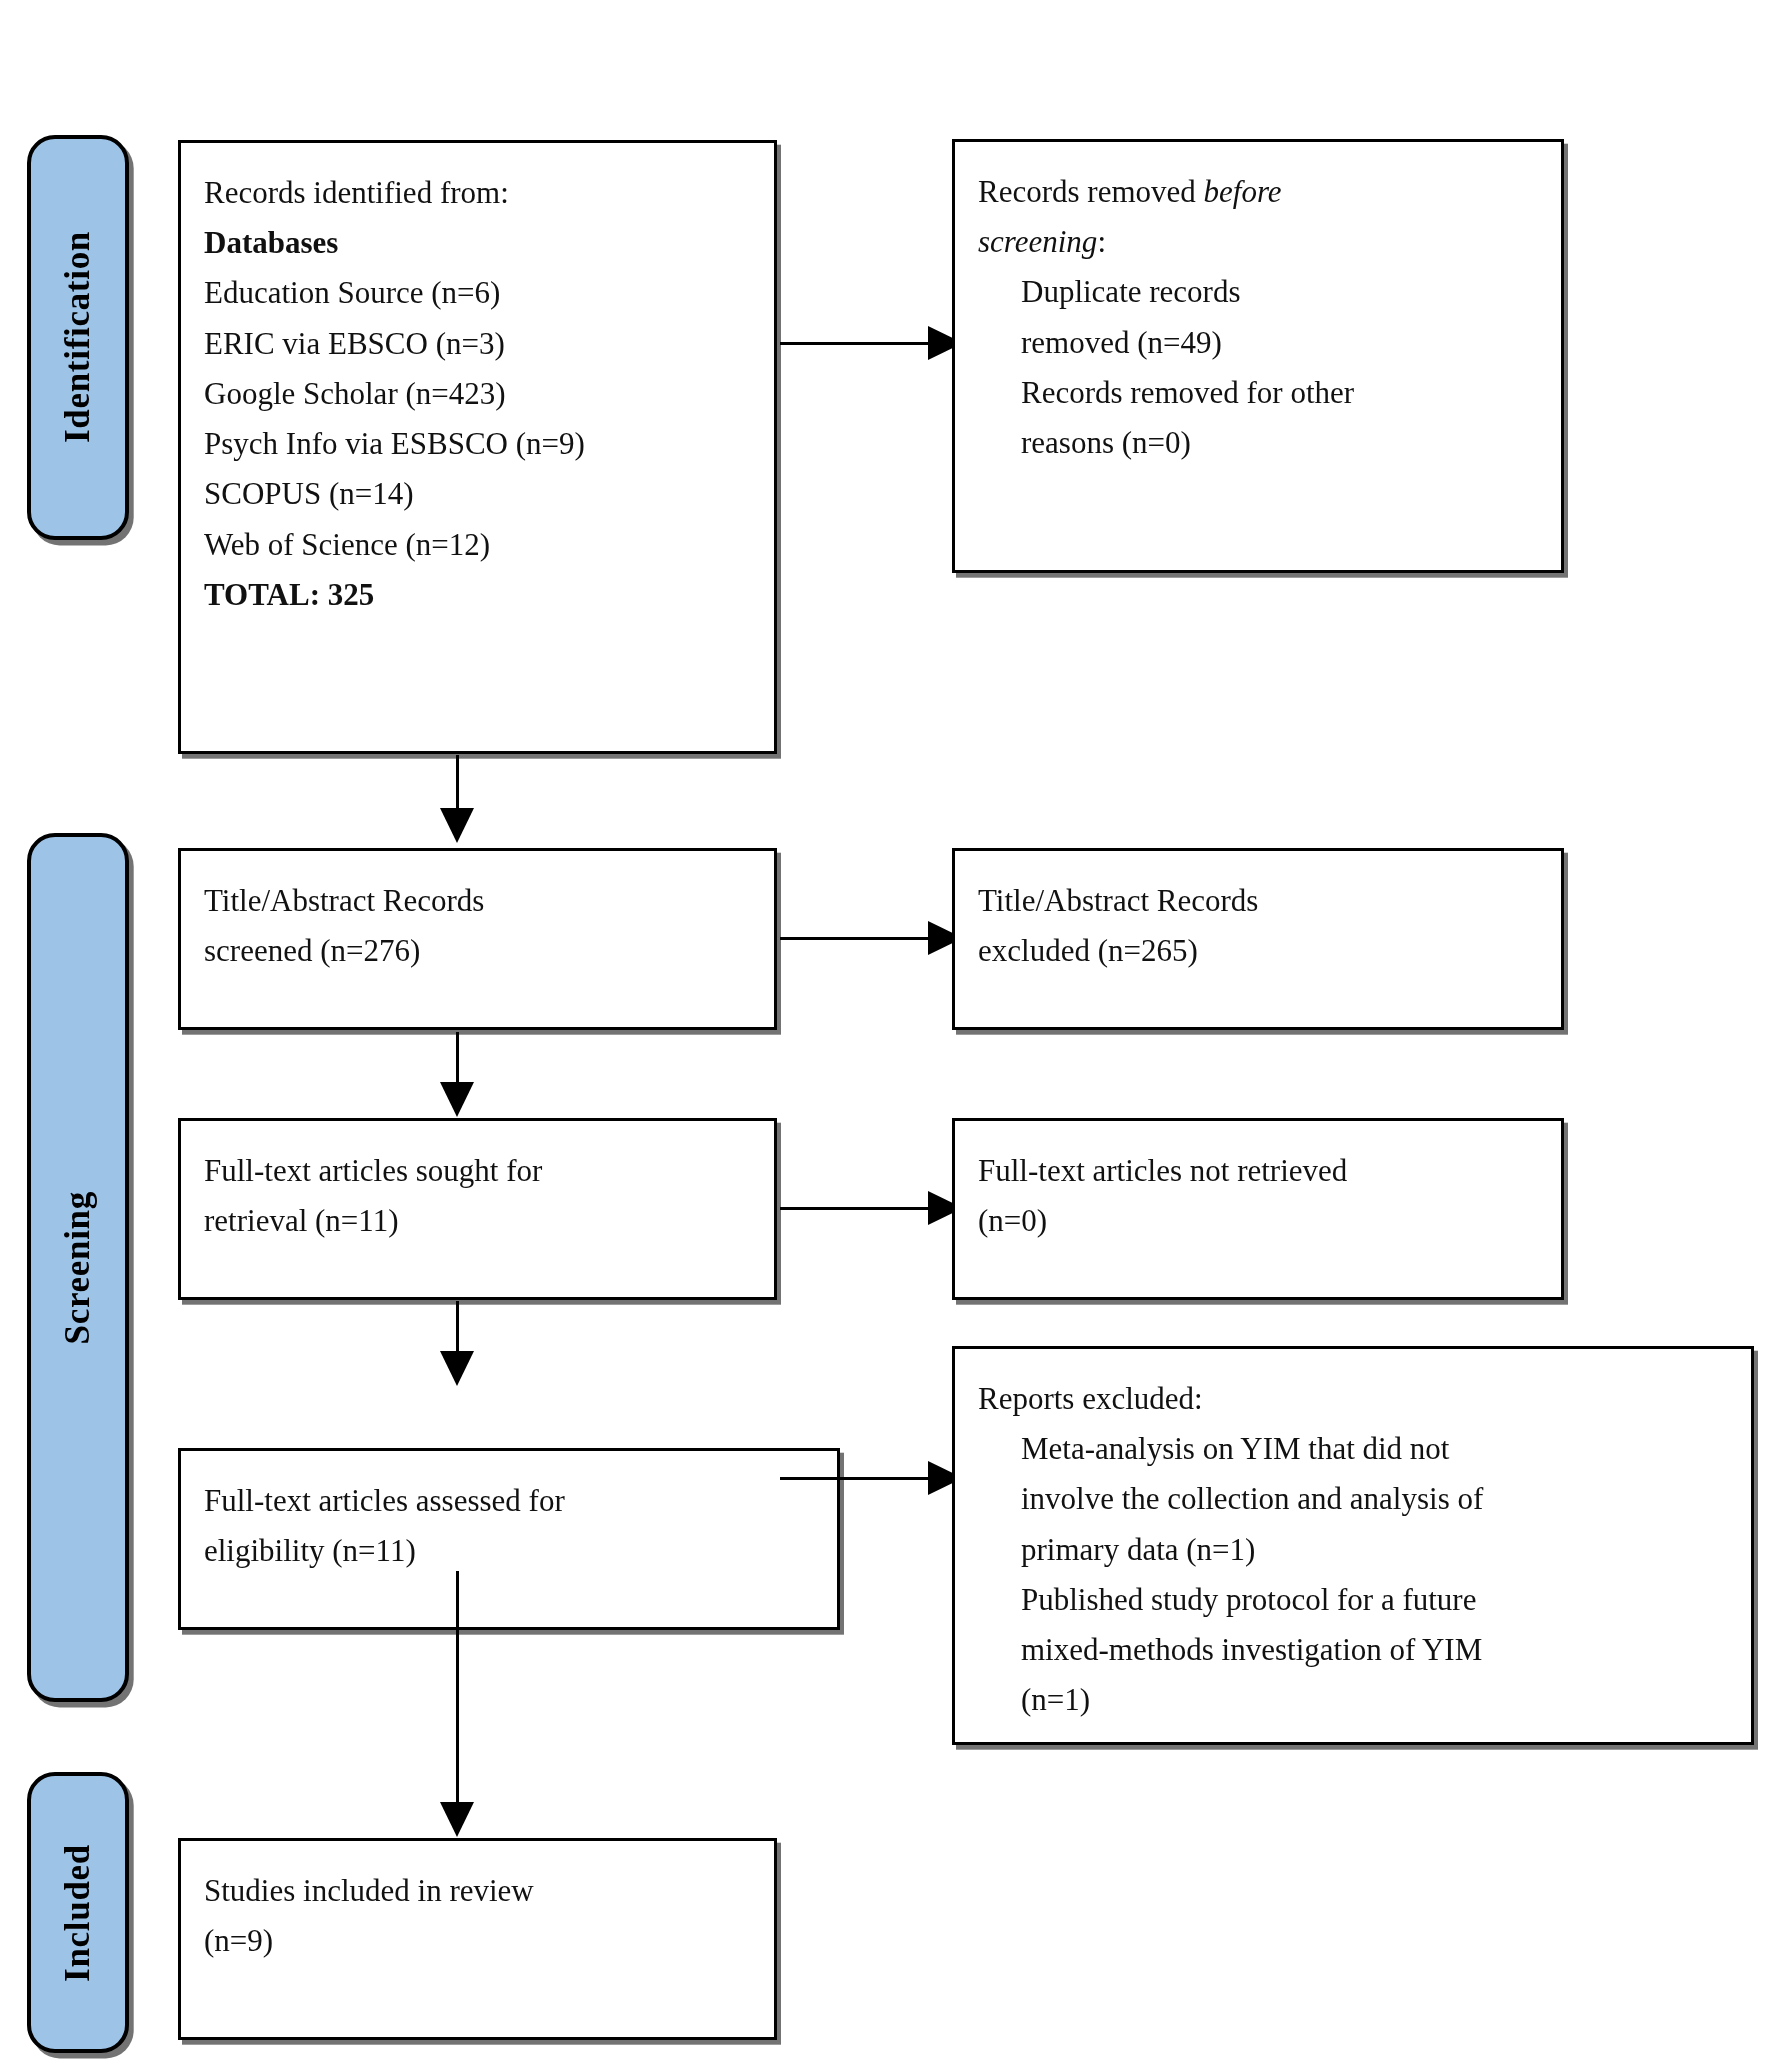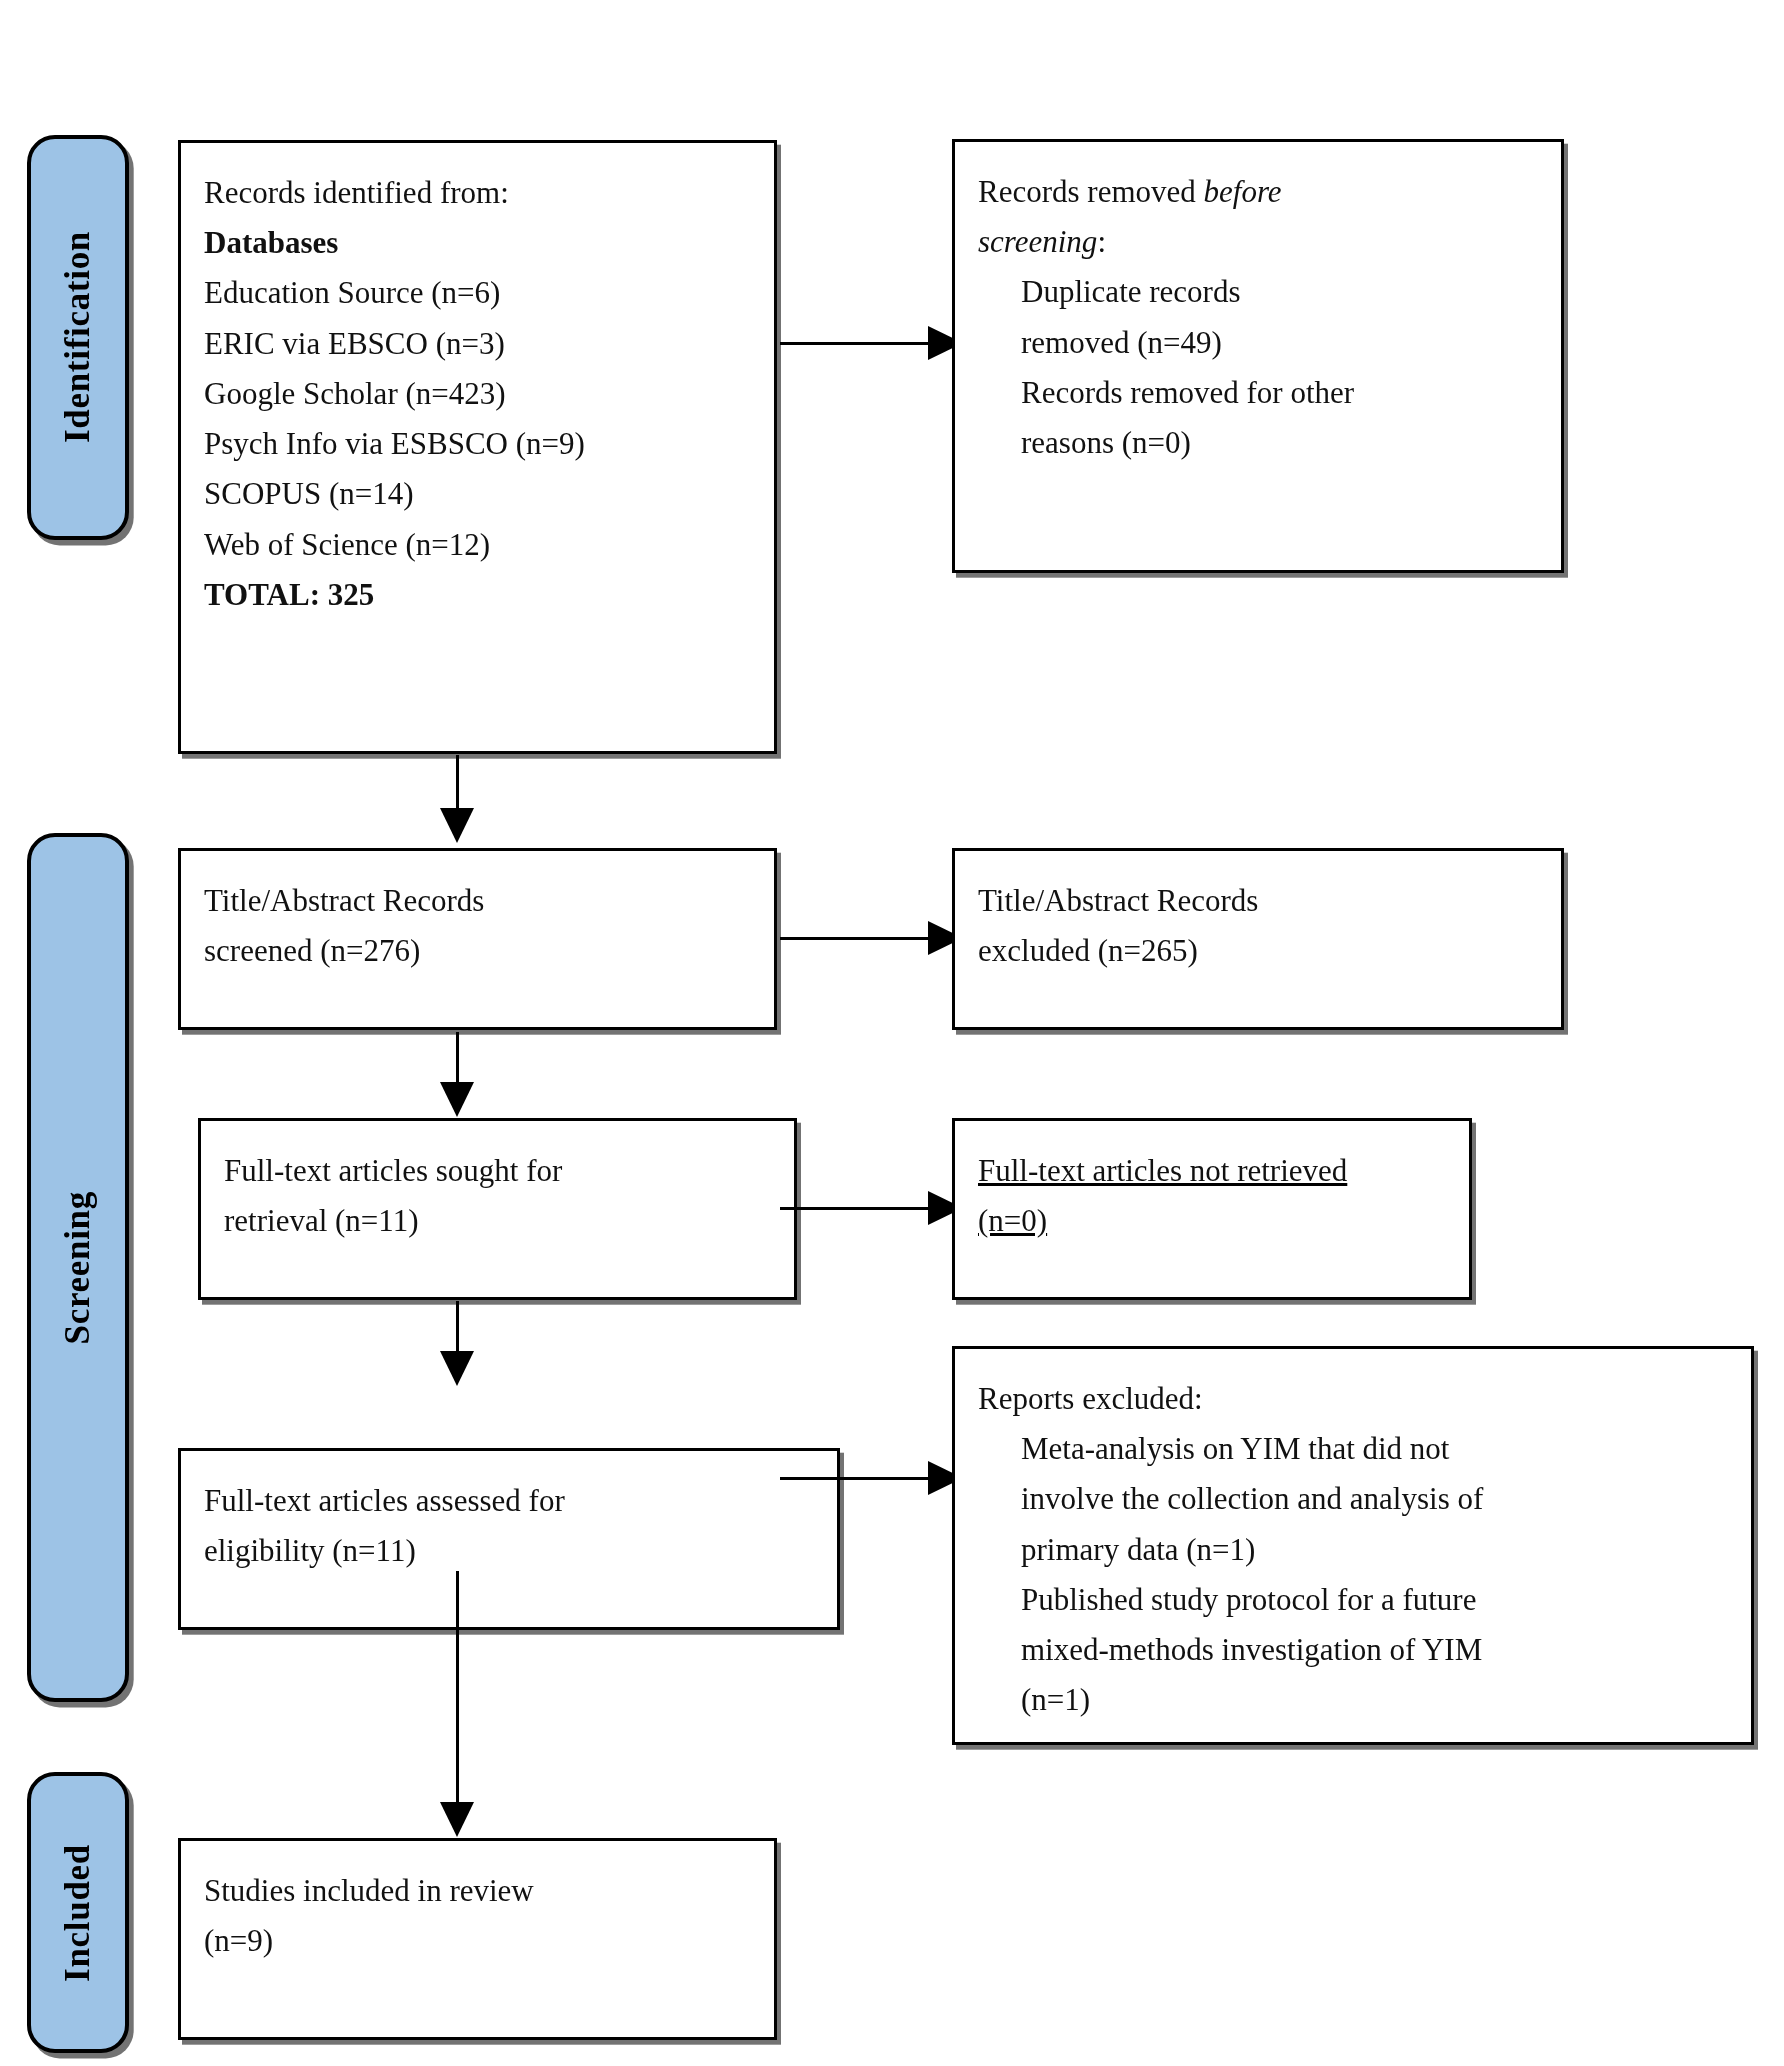--- a/index.html
+++ b/index.html
@@ -162,31 +162,31 @@
   <div class="abs box" style="left:952px; top:848px; width:612px; height:182px;">
     <div class="box-lines">
       <span class="line">Title/Abstract Records</span>
       <span class="line">excluded (n=265)</span>
     </div>
   </div>
 
   <div class="abs vline" style="left:456px; top:1032px; height:55px;"></div>
   <div class="abs arrow-down" style="left:440px; top:1082px;"></div>
 
-  <div class="abs box" style="left:178px; top:1118px; width:599px; height:182px;margin-left:20px;">
+  <div class="abs box" style="left:178px; top:1118px; width:599px; height:182px;">
     <div class="box-lines">
       <span class="line">Full-text articles sought for</span>
       <span class="line">retrieval (n=11)</span>
     </div>
   </div>
 
   <div class="abs hline" style="left:780px; top:1207px; width:151px;"></div>
   <div class="abs arrow-right" style="left:928px; top:1191px;"></div>
 
-  <div class="abs box" style="left:952px; top:1118px; width:520px; height:182px;text-decoration:underline;">
+  <div class="abs box" style="left:952px; top:1118px; width:612px; height:182px;">
     <div class="box-lines">
       <span class="line">Full-text articles not retrieved</span>
       <span class="line">(n=0)</span>
     </div>
   </div>
 
   <div class="abs vline" style="left:456px; top:1301px; height:55px;"></div>
   <div class="abs arrow-down" style="left:440px; top:1351px;"></div>
 
   <div class="abs box" style="left:178px; top:1448px; width:662px; height:182px;">

